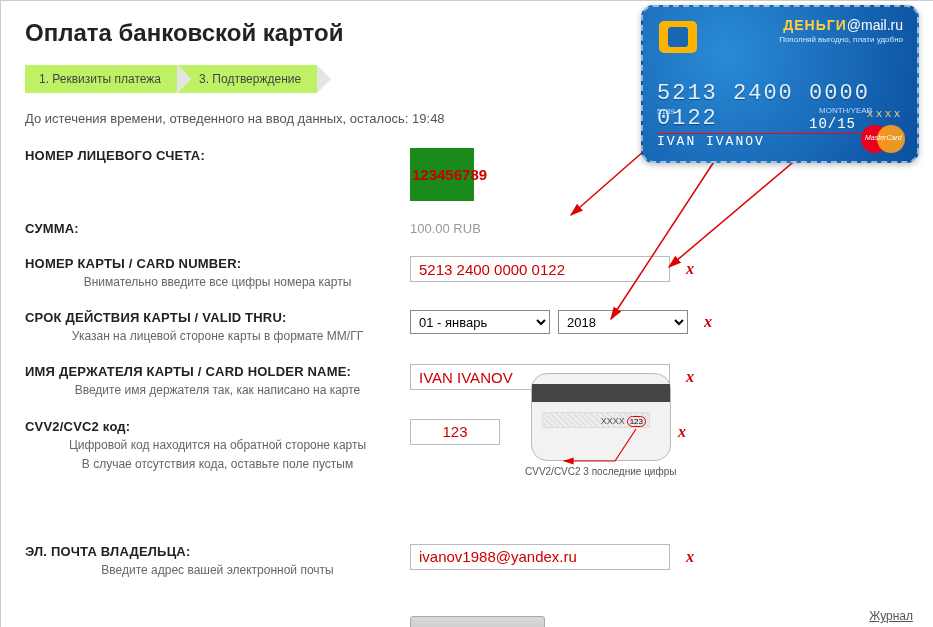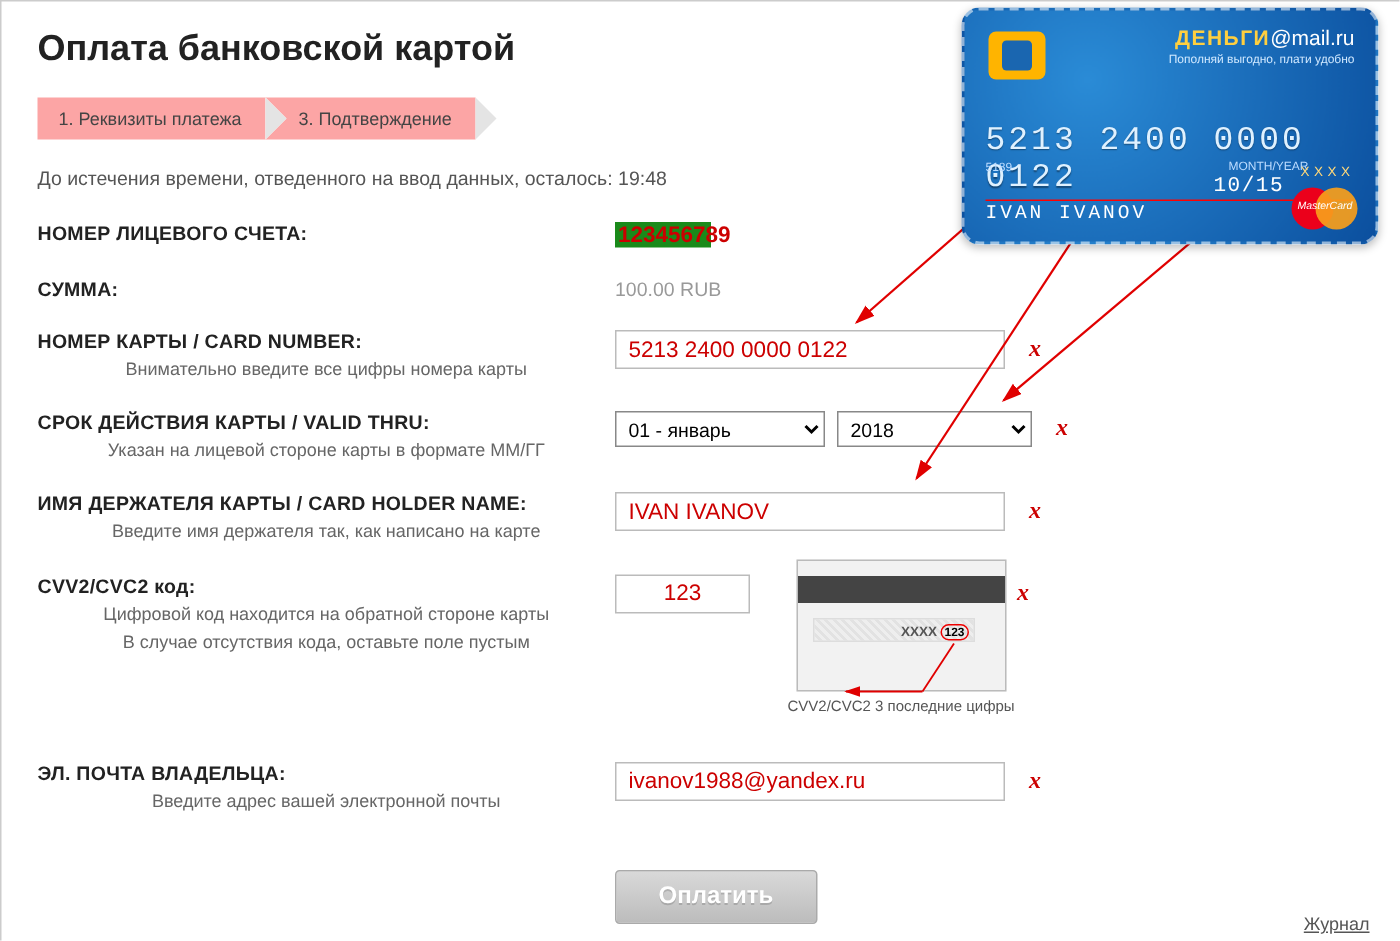--- a/index.html
+++ b/index.html
@@ -1,33 +1,33 @@
 <!DOCTYPE html>
 <html><head>
 <meta charset="utf-8">
 <style>
   * { box-sizing: border-box; margin: 0; padding: 0; }
   body { font-family: Arial, Helvetica, sans-serif; font-size: 13px; color: #333; background: #fff; width: 933px; height: 627px; position: relative; overflow: hidden; border-top: 1px solid #ccc; border-left: 1px solid #ccc; }
   .wrap { padding: 18px 24px; position: relative; }
   h1 { font-size: 24px; font-weight: bold; color: #222; margin-bottom: 18px; }
   .steps { display: flex; align-items: stretch; margin-bottom: 18px; height: 28px; }
-  .step { position: relative; display: flex; align-items: center; padding: 0 16px 0 22px; font-size: 12px; background: #fca5a5; color: #444; }
+  .step { position: relative; display: flex; align-items: center; padding: 0 16px 0 22px; font-size: 12px; background: #bef264; color: #444; }
   .step:first-child { padding-left: 14px; }
   .step.active { background: #d43c2f; color: #fff; }
   .step::after { content: ""; position: absolute; right: -14px; top: 0; border-left: 14px solid #e4e4e4; border-top: 14px solid transparent; border-bottom: 14px solid transparent; z-index: 2; }
   .step.active::after { border-left-color: #d43c2f; }
   .step::before { content: ""; position: absolute; left: 0; top: 0; border-left: 14px solid #fff; border-top: 14px solid transparent; border-bottom: 14px solid transparent; }
   .step:first-child::before { display: none; }
   .timer { color: #555; margin-bottom: 22px; font-size: 13px; }
   .row { display: flex; align-items: flex-start; margin-bottom: 6px; }
   .lbl { width: 385px; }
   .lbl .main { font-weight: bold; color: #222; font-size: 13px; letter-spacing: 0.2px; }
   .lbl .hint { color: #666; font-size: 12px; margin-top: 3px; line-height: 1.35; text-align: center; }
   .val { flex: 1; display: flex; align-items: center; gap: 8px; }
-  .static-red { color: #c00; font-weight: bold; background: linear-gradient(#1a8a1a,#1a8a1a) no-repeat; background-size: 64px 100%; padding: 0 2px; display: inline-block; font-size: 15px; }
+  .static-red { color: #c00; font-weight: bold; background: linear-gradient(#1a8a1a,#1a8a1a) no-repeat; background-size: 64px 100%; padding: 18px 2px; display: inline-block; font-size: 15px; }
   .static-grey { color: #999; font-size: 13px; }
   input.text { border: 1px solid #bbb; padding: 4px 8px; font-size: 15px; height: 26px; width: 260px; color: #cc0000; font-family: Arial; background: #fff; }
   input.text.small { width: 90px; text-align: center; }
   select { border: 1px solid #888; height: 24px; font-size: 13px; padding: 1px 4px; background: #fff; }
   select.month { width: 140px; }
   select.year { width: 130px; }
   .x { color: #cc0000; font-style: italic; font-weight: bold; font-size: 16px; margin-left: 8px; font-family: 'Times New Roman', serif; }
   .block { margin-bottom: 20px; }
   .paybtn { margin-top: 18px; margin-left: 385px; display: inline-block; padding: 8px 28px; border: 1px solid #aaa; border-radius: 3px; background: linear-gradient(#d9d9d9,#bcbcbc); color: #fff; font-weight: bold; font-size: 16px; text-shadow: 0 1px 0 rgba(0,0,0,0.15); cursor: pointer; }
   .journal { position: absolute; right: 20px; bottom: 4px; color: #555; font-size: 12px; text-decoration: underline; }
@@ -45,21 +45,21 @@
   .card-front .valid { position:absolute; top:100px; left:176px; font-size:8px; line-height:1; }
   .card-front .exp { position:absolute; top:109px; left:166px; font-size:14px; letter-spacing:1px; }
   .card-front .gold { position:absolute; top:102px; right:14px; font-size:9px; letter-spacing:3px; color:#ffd87a; font-family:Arial; }
   .card-front .holder { position:absolute; bottom:12px; left:14px; font-size:13px; letter-spacing:2px; }
   .card-front .mc { position:absolute; bottom:8px; right:12px; width:44px; height:28px; }
   .card-front .mc::before,.card-front .mc::after { content:""; position:absolute; width:28px; height:28px; border-radius:50%; top:0; }
   .card-front .mc::before { left:0; background:#eb001b; }
   .card-front .mc::after { right:0; background:#f79e1b; mix-blend-mode:normal; opacity:.92; }
   .card-front .mc span { position:absolute; top:9px; left:4px; font-size:7px; font-family:Arial; font-style:italic; color:#fff; z-index:2; }
   
-  .card-back { position:absolute; top: 372px; left: 530px; width:140px; height:88px; border:1px solid #bbb; border-radius:0; background:#f2f2f2; z-index:3;font-weight:bold; }
+  .card-back { position:absolute; top: 372px; left: 530px; width:140px; height:88px; border:1px solid #bbb; border-radius:16px; background:#f2f2f2; z-index:3; }
   .card-back .strip { position:absolute; top:10px; left:0; right:0; height:18px; background:#444; }
   .card-back .sig { position:absolute; top:38px; left:10px; width:108px; height:16px; background:repeating-linear-gradient(45deg,#eee,#eee 2px,#e2e2e2 2px,#e2e2e2 4px); border:1px solid #ddd; font-size:9px; text-align:right; line-height:16px; padding-right:3px; color:#555; }
   .card-back .sig .cv { color:#000; border:1px solid #e00; border-radius:6px; padding:0 2px; margin-left:2px; font-size:8px; }
   .card-back-cap { position:absolute; top:465px; left:524px; font-size:10px; color:#555; }
   .card-back-cap b { font-weight:normal; }
   
   svg.arrows { position:absolute; top:0; left:0; width:933px; height:627px; pointer-events:none; z-index:4; }
 </style>
 </head>
 <body>

